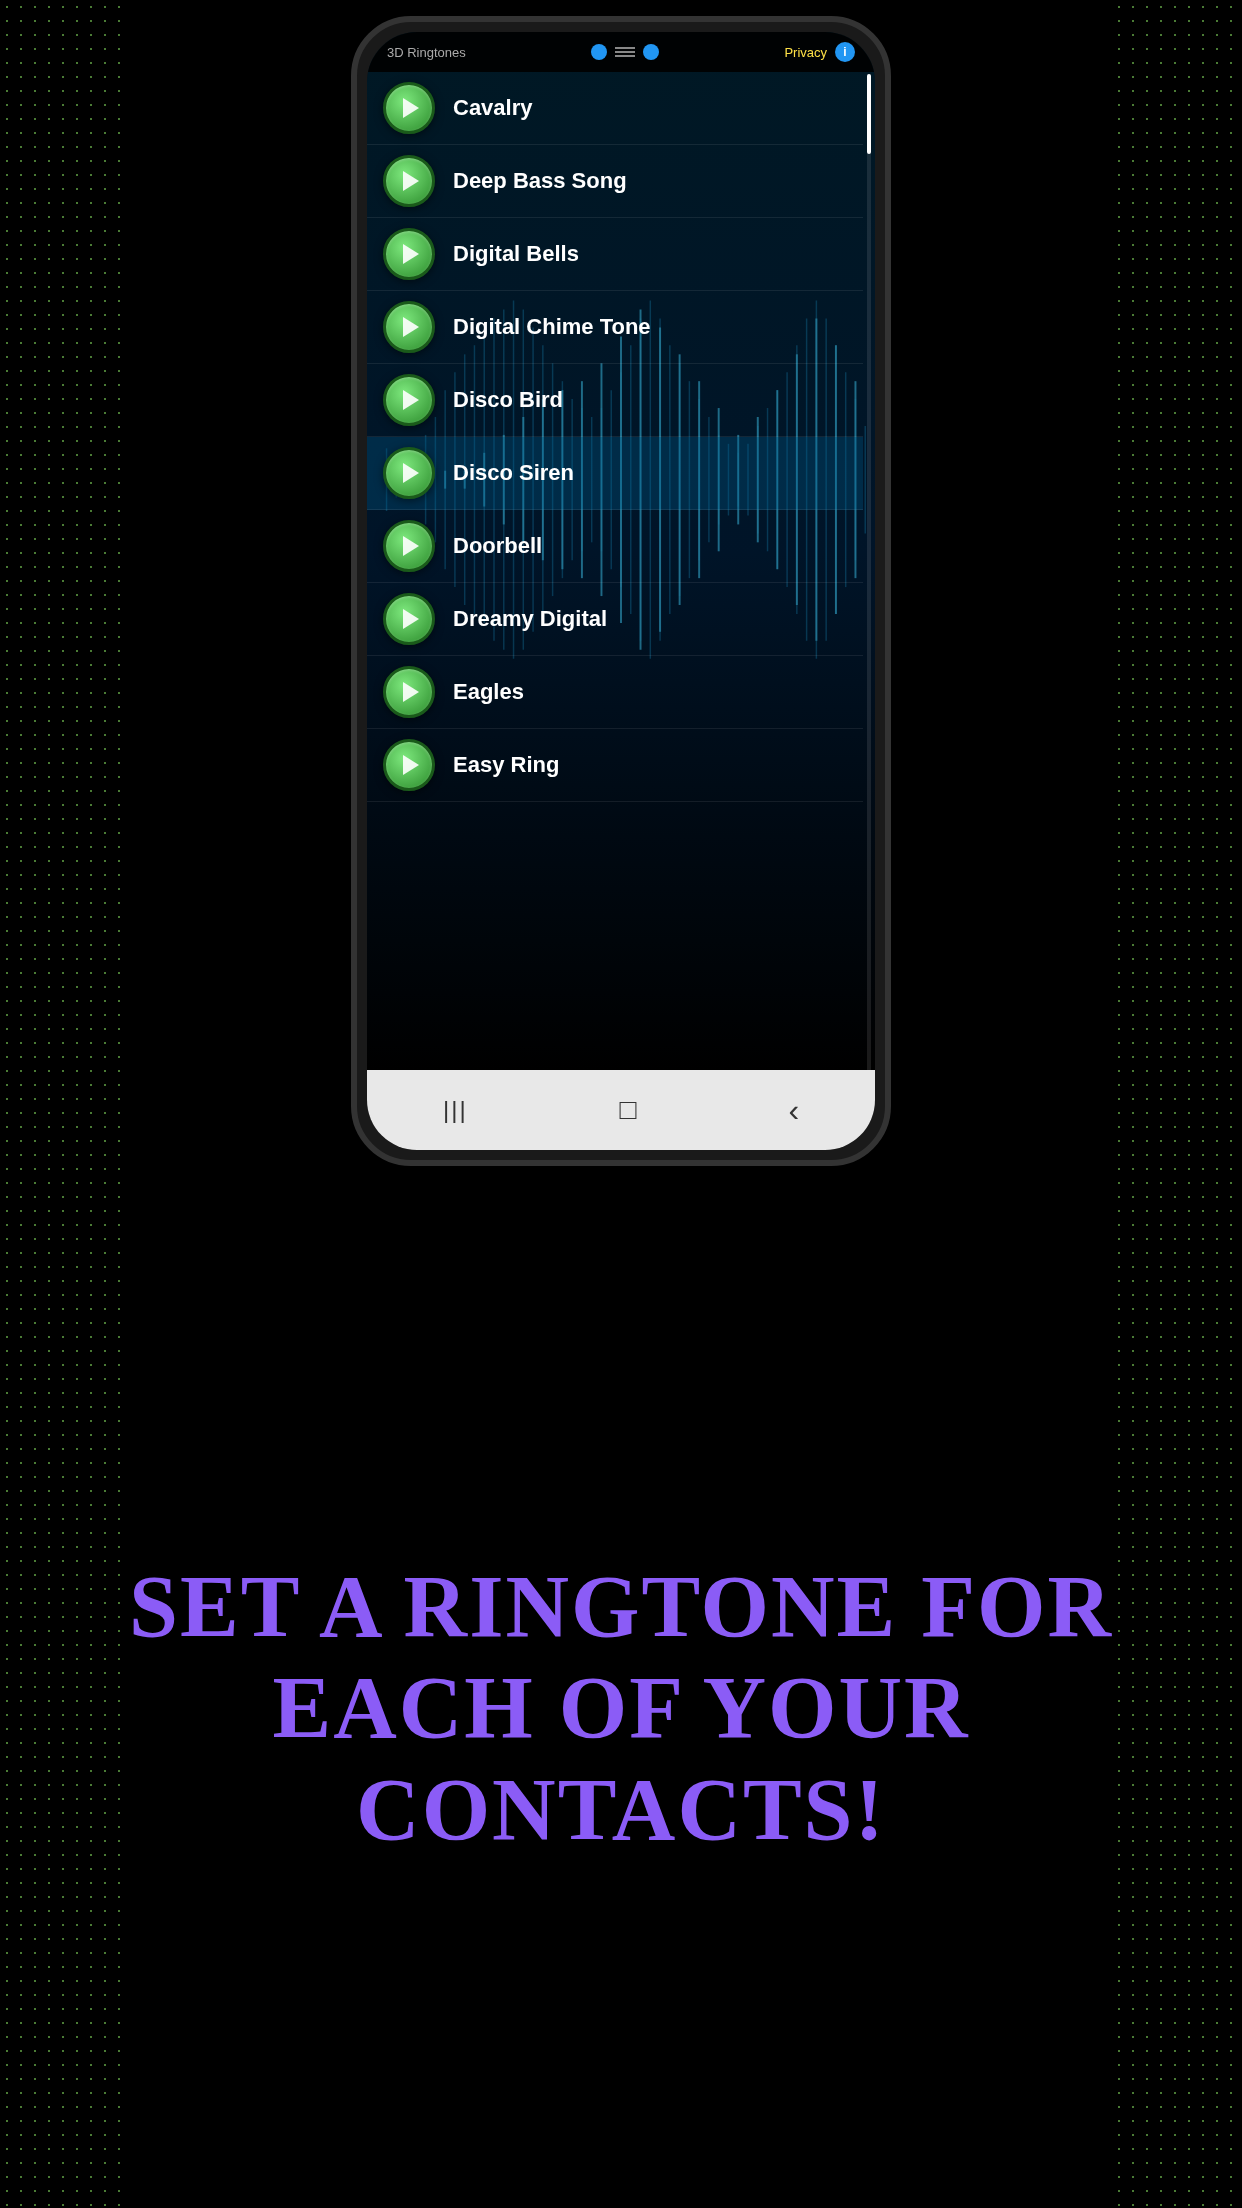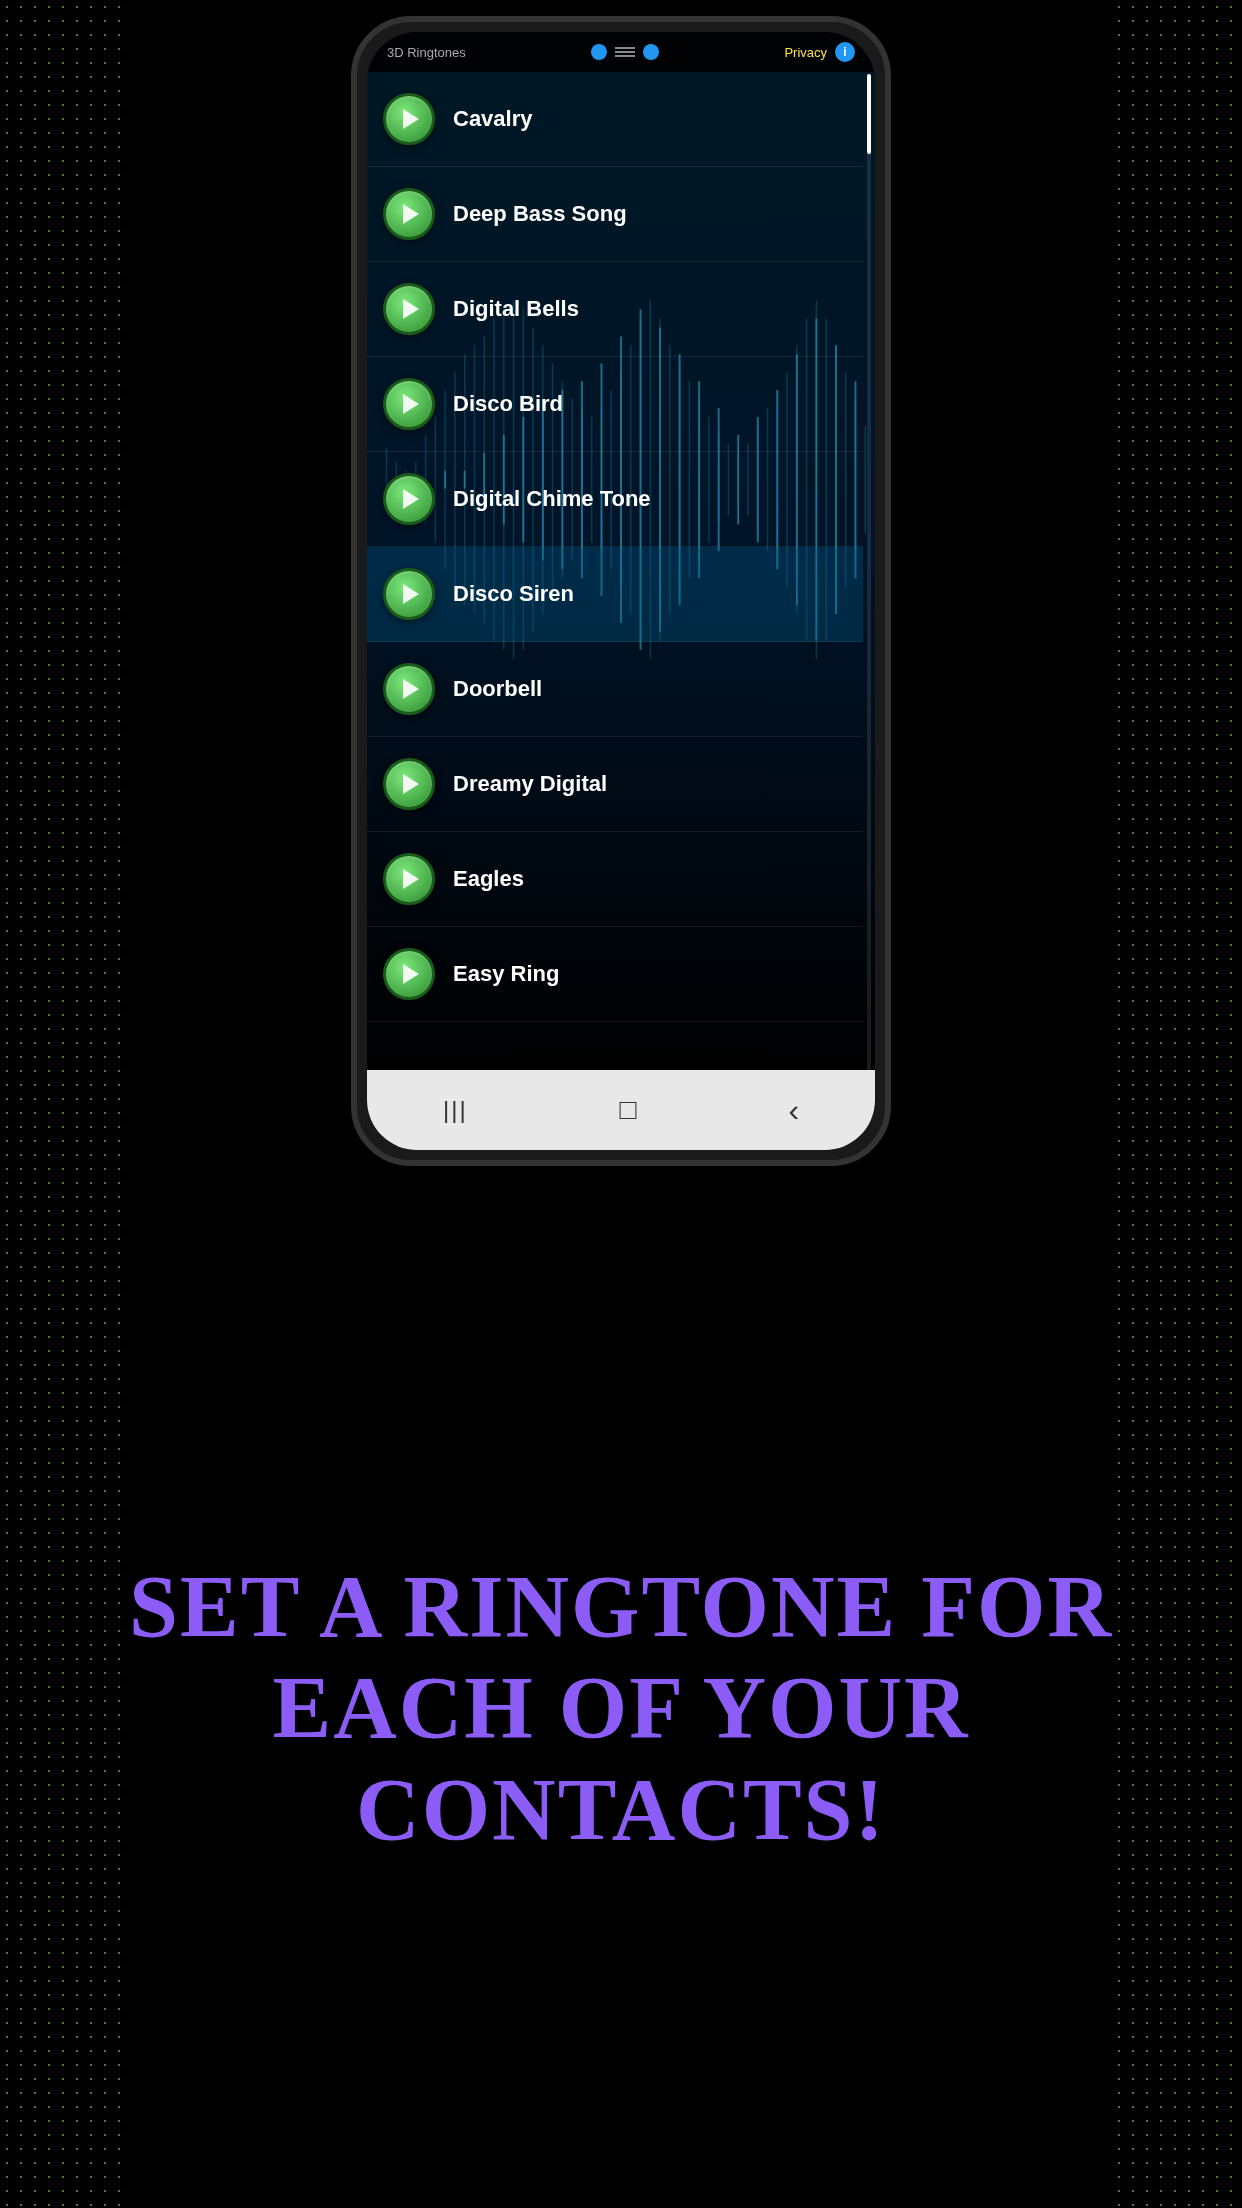--- a/index.html
+++ b/index.html
@@ -158,21 +158,21 @@
       left: 0;
       right: 12px;
       bottom: 80px;
       z-index: 5;
       overflow: hidden;
     }
 
     .ringtone-item {
       display: flex;
       align-items: center;
-      padding: 21px 16px;
+      padding: 10px 16px;
       border-bottom: 1px solid rgba(255,255,255,0.08);
       position: relative;
       text-align: right;
     }
 
     .ringtone-item.active {
       background: rgba(0,100,150,0.3);
     }
 
     .play-btn {
@@ -420,27 +420,27 @@
         <div class="ringtone-item">
           <div class="play-btn">
             <div class="play-triangle"></div>
           </div>
           <span class="ringtone-name">Digital Bells</span>
         </div>
         <div class="ringtone-item">
           <div class="play-btn">
             <div class="play-triangle"></div>
           </div>
+          <span class="ringtone-name">Digital Chime Tone</span>
+        </div>
+        <div class="ringtone-item">
+          <div class="play-btn">
+            <div class="play-triangle"></div>
+          </div>
           <span class="ringtone-name">Disco Bird</span>
-        </div>
-        <div class="ringtone-item">
-          <div class="play-btn">
-            <div class="play-triangle"></div>
-          </div>
-          <span class="ringtone-name">Digital Chime Tone</span>
         </div>
         <div class="ringtone-item active">
           <div class="play-btn">
             <div class="play-triangle"></div>
           </div>
           <span class="ringtone-name">Disco Siren</span>
         </div>
         <div class="ringtone-item">
           <div class="play-btn">
             <div class="play-triangle"></div>

